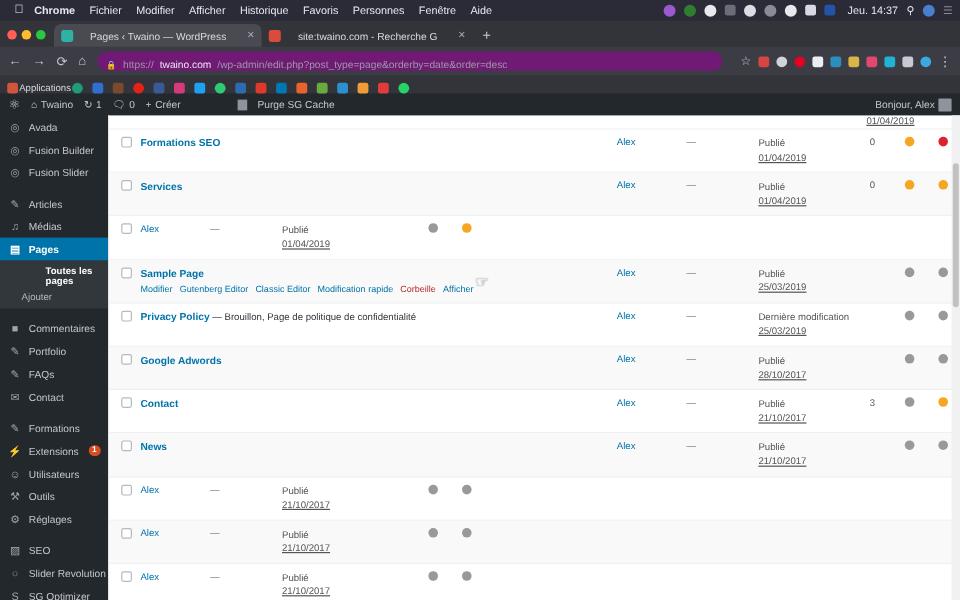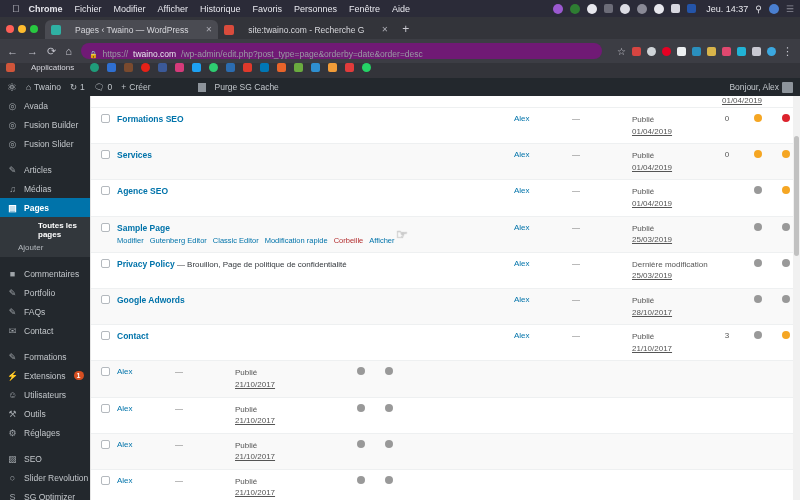--- a/index.html
+++ b/index.html
@@ -43,21 +43,21 @@
   .urlbar { height: 24px; display: flex; align-items: center; background: #3c3d44; padding: 0 7px; gap: 9px; }
   .navico { color: #c2c2cb; font-size: 11px; }
   .omnibox {
     flex: 1; height: 16px; background: #701a75; border-radius: 8px; display: flex;
     align-items: flex-end; padding: 0 8px; font-size: 8.5px; color: #9a9aa4; gap: 5px; overflow:hidden;
   }
   .omnibox .lock { font-size: 7px; color: #b9b9c2; }
   .omnibox .u-dom { color: #e9e9ee; }
   .tbicons { display: flex; align-items: center; gap: 6px; margin-left: 6px; }
 
-  .bookbar { height: 15px; background: #33343a; display: flex; align-items: flex-start; padding: 0 6px; gap: 16px; }
+  .bookbar { height: 15px; background: #33343a; display: flex; align-items: flex-end; padding: 0 6px; gap: 1px; }
   .bookbar .lbl { font-size: 8px; color: #d6d6dd; }
   .bk { width: 9px; height: 9px; border-radius: 2px; display:block; }
 
   
   .wpbar {
     height: 18px; background: #23282d; display: flex; align-items: center;
     color: #c2c7cc; font-size: 8.5px; padding: 0 7px; gap: 9px;
   }
   .wpbar .seg { display: flex; align-items: center; gap: 3px; white-space: nowrap; }
   .wpbar .spacer { flex: 1; }
@@ -366,21 +366,20 @@
             <div class="c-dash">—</div>
             <div class="c-date"><div>Publié</div><u>01/04/2019</u></div>
             <div class="c-comments">0</div>
             <div class="c-dot"><span class="seodot" style="background: rgb(245, 166, 35);"></span></div>
             <div class="c-dot"><span class="seodot" style="background: rgb(245, 166, 35);"></span></div>
           </div>
           <div class="row">
             <div class="c-chk">
               <span class="chkbox"></span>
             </div>
-            <div class="c-title"><a class="tl" href="#">Agence SEO</a></div>
             <div class="c-author">Alex</div>
             <div class="c-dash">—</div>
             <div class="c-date"><div>Publié</div><u>01/04/2019</u></div>
             <div class="c-comments"></div>
             <div class="c-dot"><span class="seodot" style="background: rgb(153, 153, 153);"></span></div>
             <div class="c-dot"><span class="seodot" style="background: rgb(245, 166, 35);"></span></div>
           </div>
           <div class="row alt">
             <div class="c-chk">
               <span class="chkbox"></span>
@@ -433,20 +432,21 @@
             <div class="c-dash">—</div>
             <div class="c-date"><div>Publié</div><u>21/10/2017</u></div>
             <div class="c-comments">3</div>
             <div class="c-dot"><span class="seodot" style="background: rgb(153, 153, 153);"></span></div>
             <div class="c-dot"><span class="seodot" style="background: rgb(245, 166, 35);"></span></div>
           </div>
           <div class="row alt">
             <div class="c-chk">
               <span class="chkbox"></span>
             </div>
+            <div class="c-title"><a class="tl" href="#">News</a></div>
             <div class="c-author">Alex</div>
             <div class="c-dash">—</div>
             <div class="c-date"><div>Publié</div><u>21/10/2017</u></div>
             <div class="c-comments"></div>
             <div class="c-dot"><span class="seodot" style="background: rgb(153, 153, 153);"></span></div>
             <div class="c-dot"><span class="seodot" style="background: rgb(153, 153, 153);"></span></div>
           </div>
           <div class="row">
             <div class="c-chk">
               <span class="chkbox"></span>

